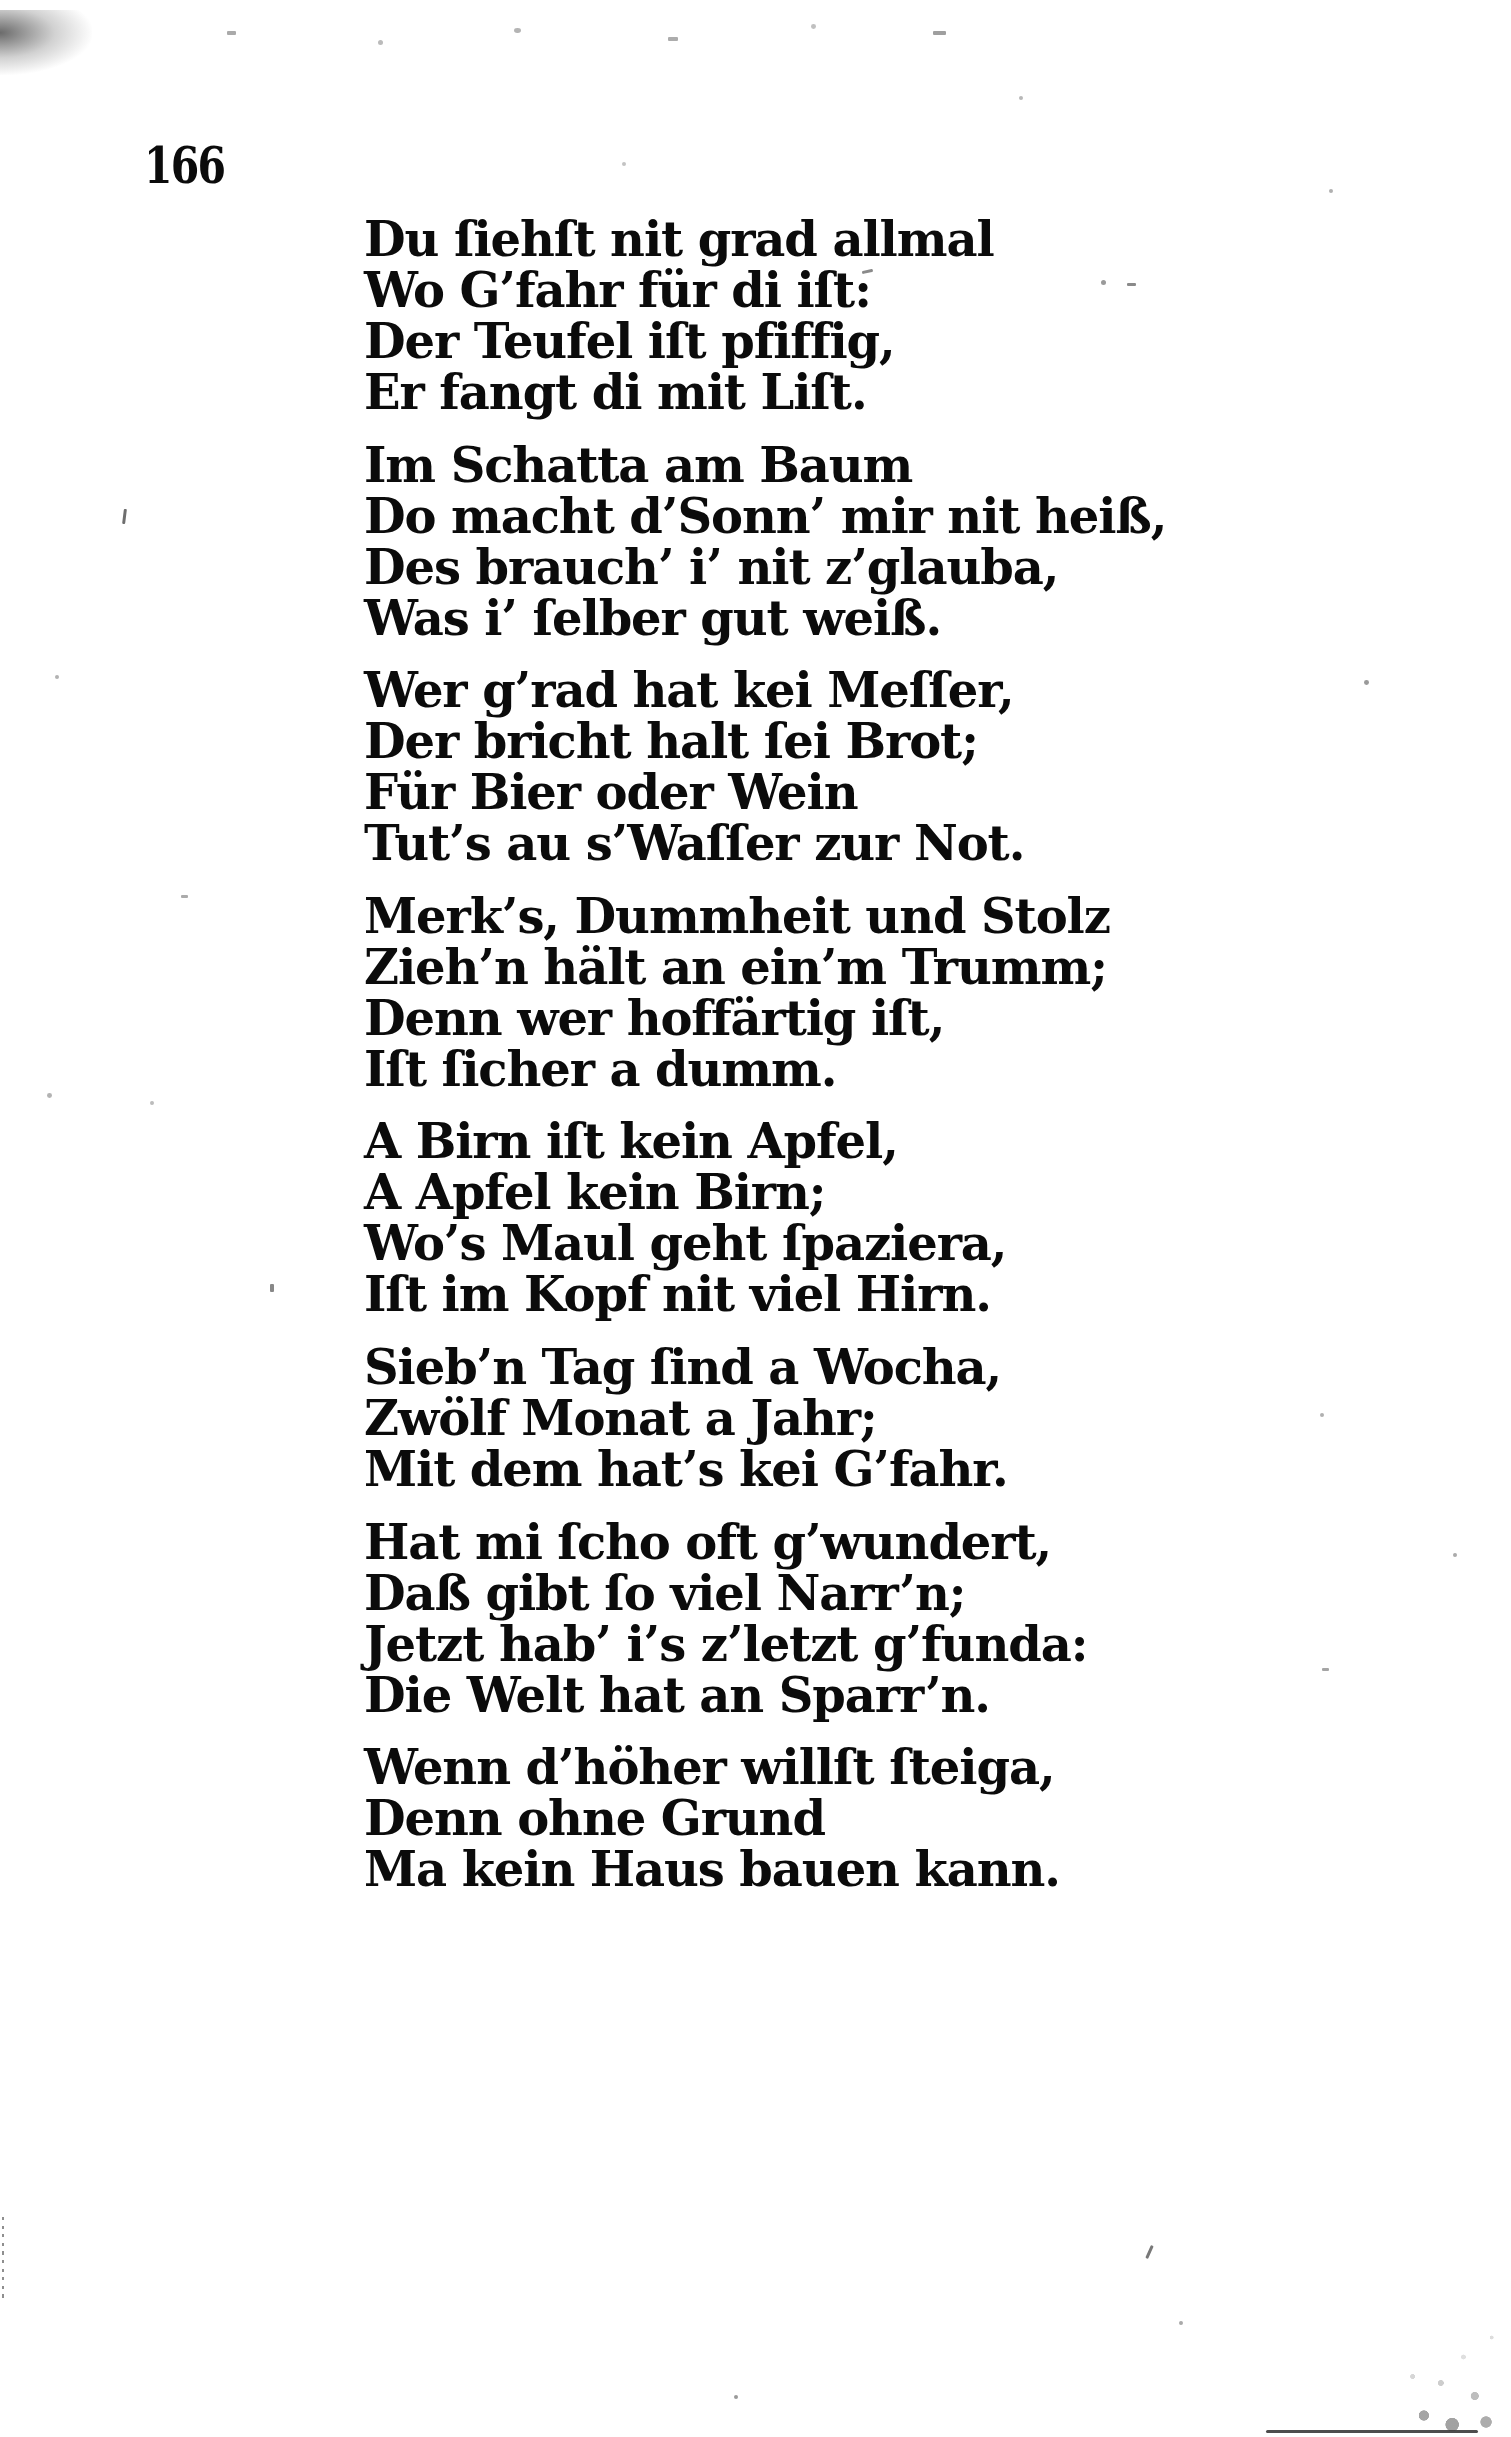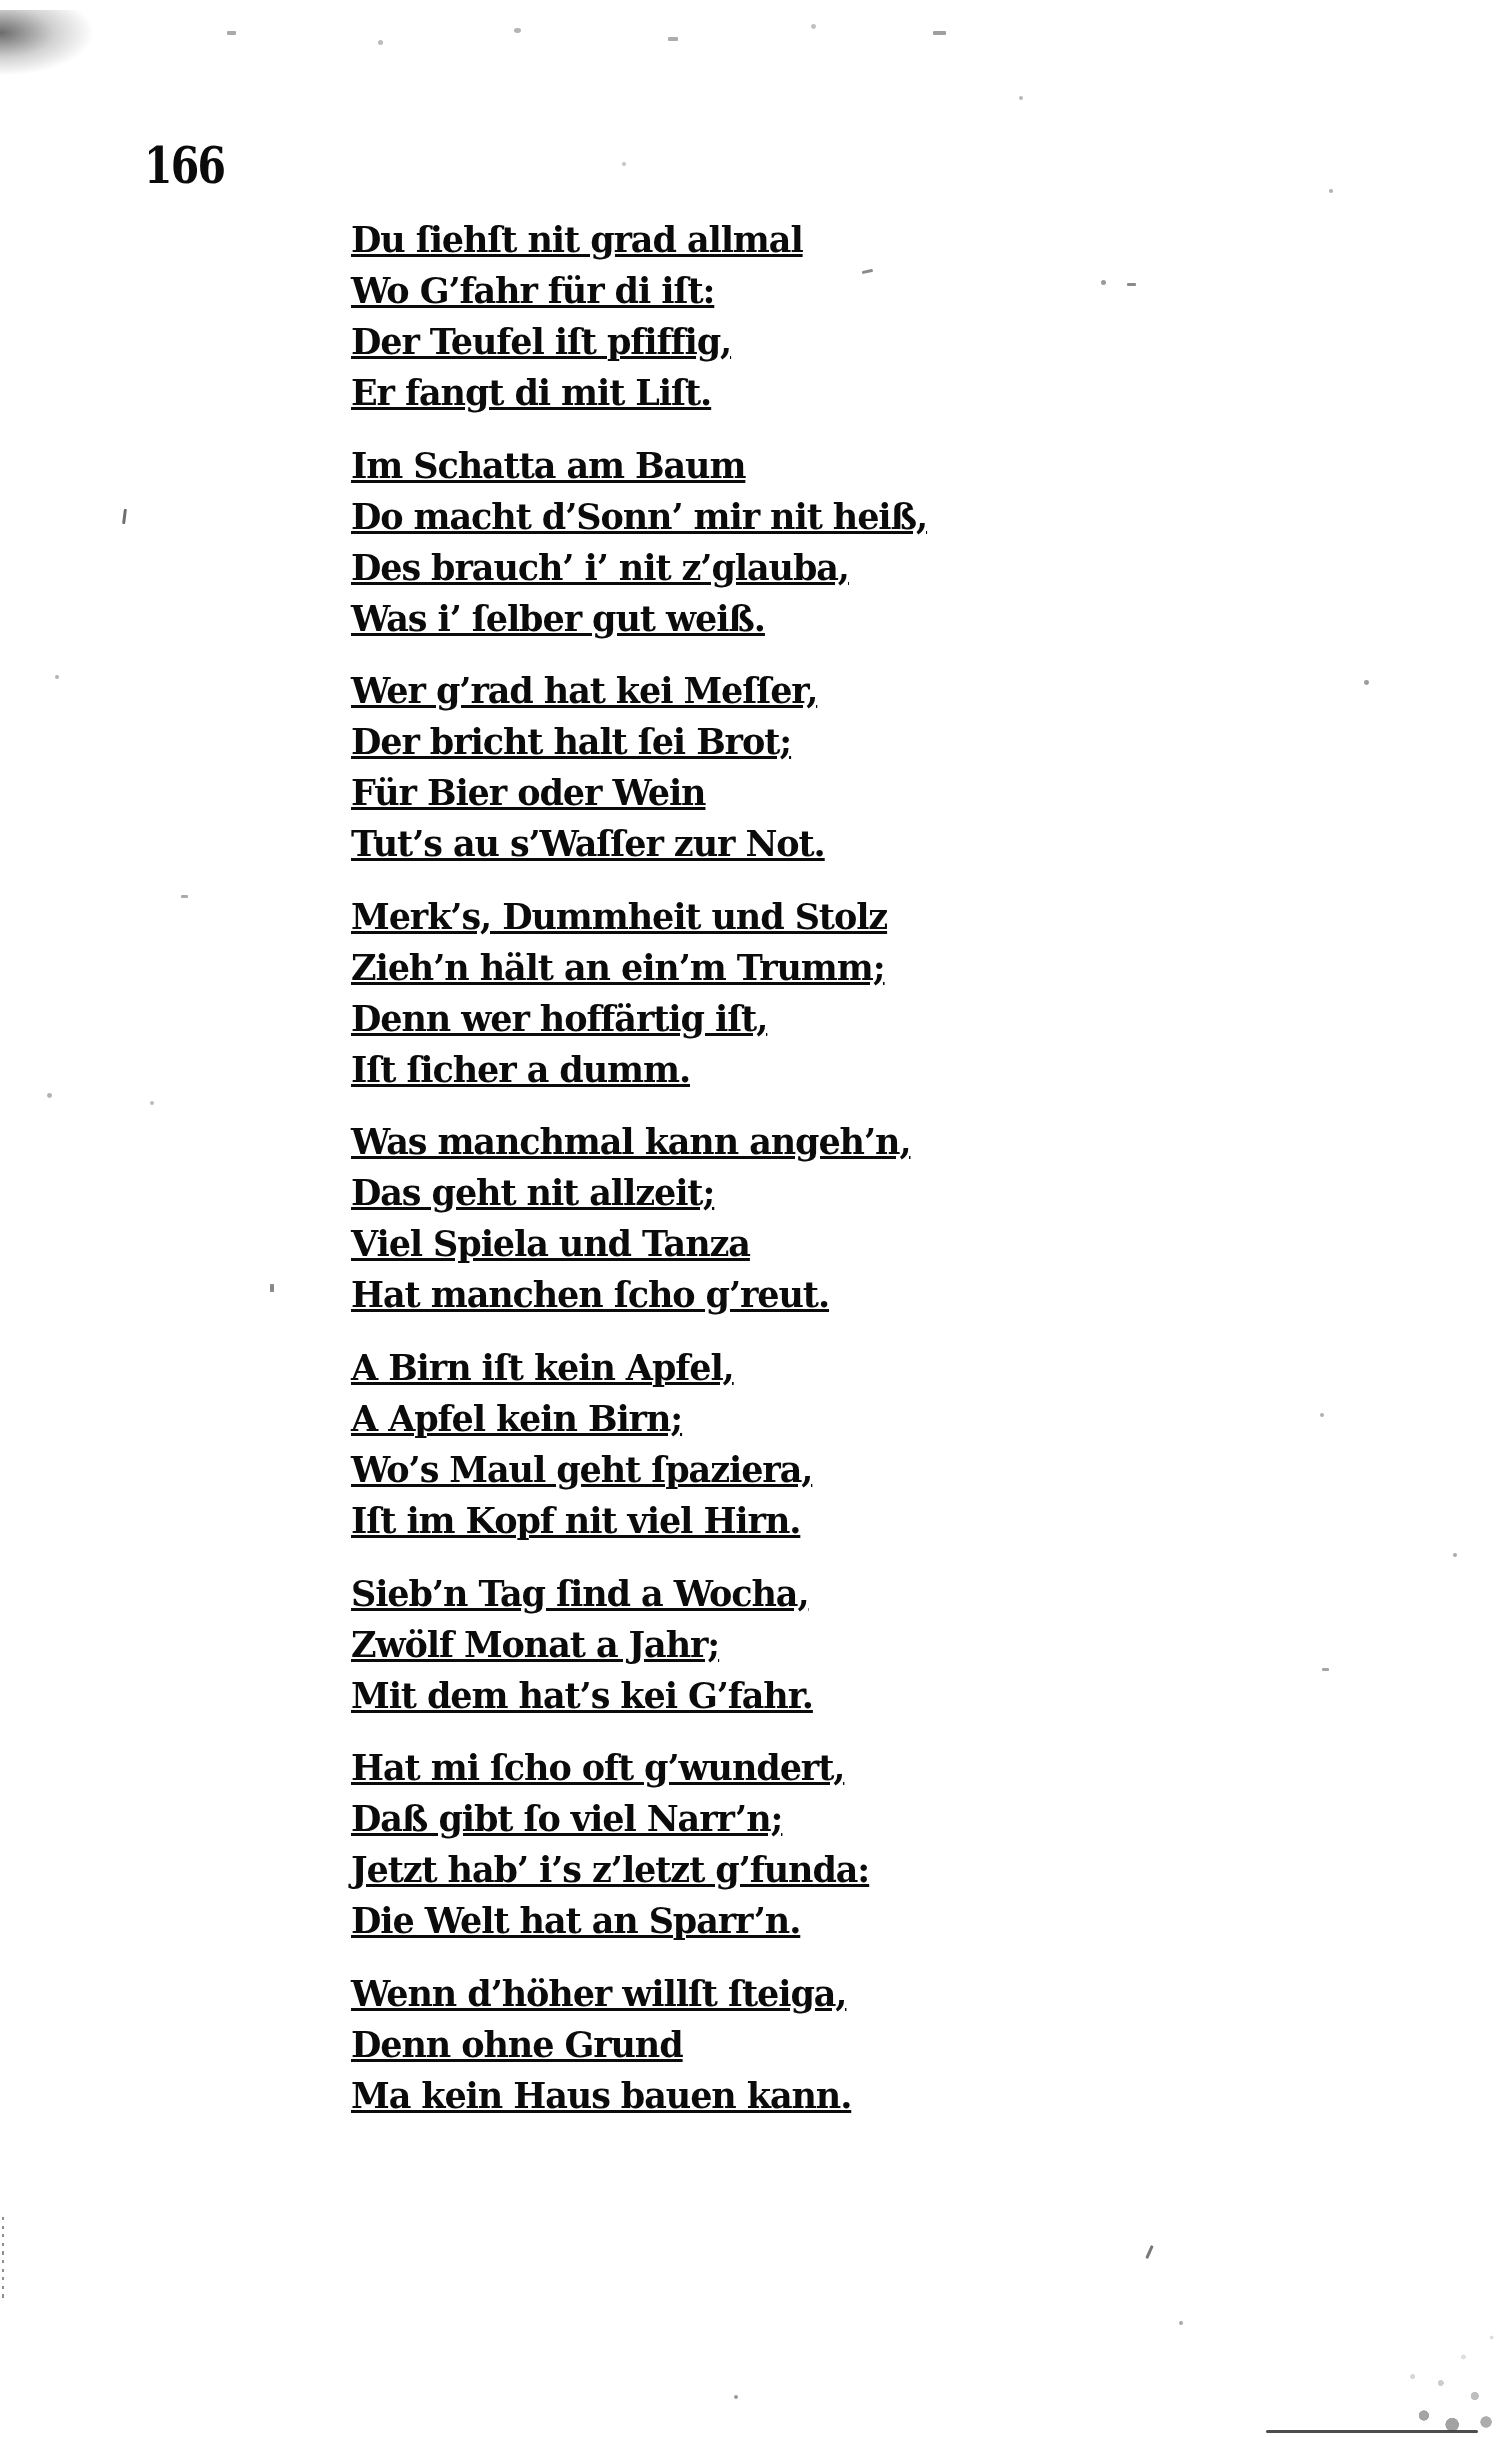--- a/index.html
+++ b/index.html
@@ -11,23 +11,23 @@
     font-family:"DejaVu Serif","Liberation Serif",serif;
     color:#0b0b0b;
     padding-left:22px;
   }
   .page-number {
     position:absolute; left:144px; top:136px;
     font-size:50px; font-weight:700; letter-spacing:-2.2px;
     transform:scaleX(.82); transform-origin:left top;
   }
   .poem {
-    position:absolute; left:351px; top:214px;
-    font-size:35px; font-weight:700; line-height:51px;
-    letter-spacing:-1.1px; white-space:nowrap;text-decoration:underline;
+    position:absolute; left:364px; top:214px;
+    font-size:48px; font-weight:700; line-height:51px;
+    letter-spacing:-1.1px; white-space:nowrap;
   }
   .stanza { margin:0 0 21.6px 0; }
   .line { height:51px; }
 
   
   .corner-smudge {
     position:absolute; left:0; top:9.7px; width:92px; height:65px;
     background:radial-gradient(ellipse at 0% 35%,
       rgba(70,70,70,.8) 0%, rgba(125,125,125,.35) 42%, rgba(255,255,255,0) 72%);
   }
@@ -116,26 +116,20 @@
       <div class="line">Tut’s au s’Waſſer zur Not.</div>
     </div>
 
     <div class="stanza">
       <div class="line">Merk’s, Dummheit und Stolz</div>
       <div class="line">Zieh’n hält an ein’m Trumm;</div>
       <div class="line">Denn wer hoffärtig iſt,</div>
       <div class="line">Iſt ſicher a dumm.</div>
     </div>
 
-    <div class="stanza">
-      <div class="line">Was manchmal kann angeh’n,</div>
-      <div class="line">Das geht nit allzeit;</div>
-      <div class="line">Viel Spiela und Tanza</div>
-      <div class="line">Hat manchen ſcho g’reut.</div>
-    </div>
 
     <div class="stanza">
       <div class="line">A Birn iſt kein Apfel,</div>
       <div class="line">A Apfel kein Birn;</div>
       <div class="line">Wo’s Maul geht ſpaziera,</div>
       <div class="line">Iſt im Kopf nit viel Hirn.</div>
     </div>
 
     <div class="stanza">
       <div class="line">Sieb’n Tag ſind a Wocha,</div>

